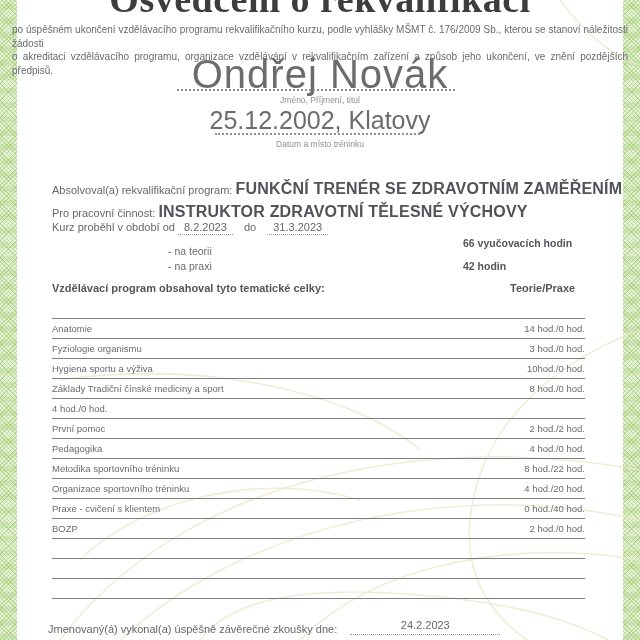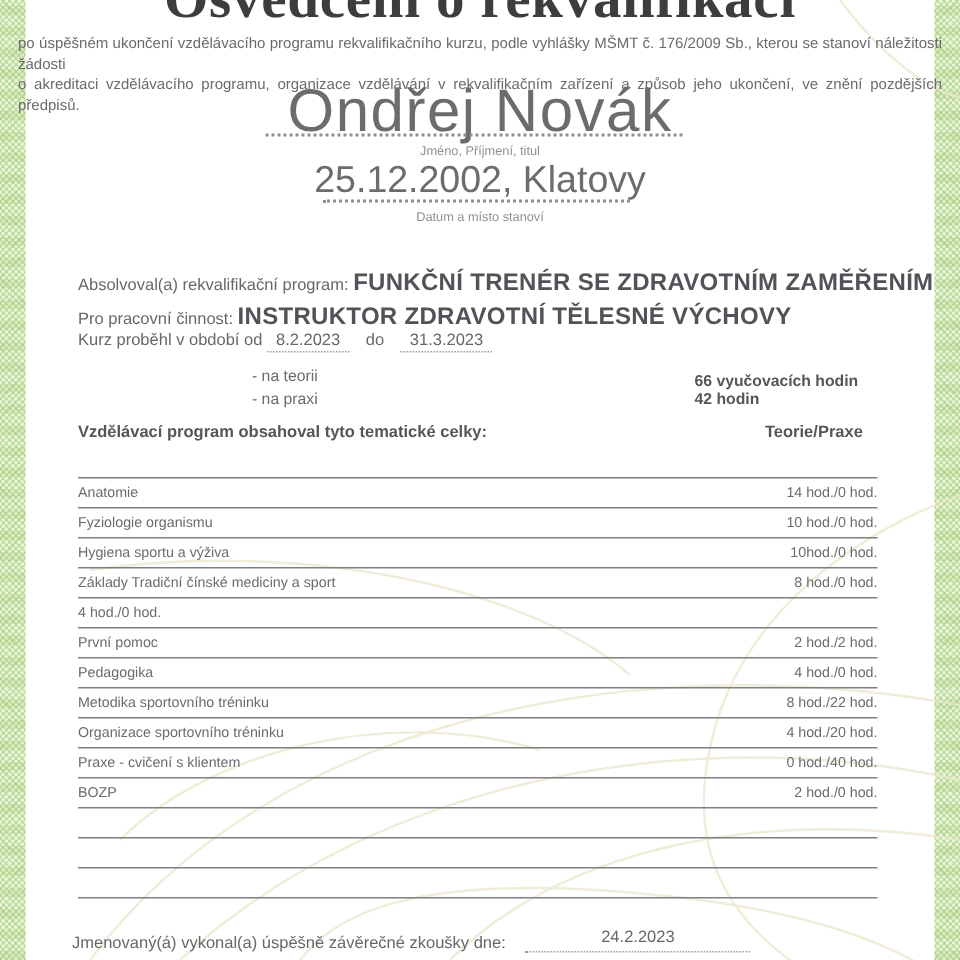--- a/index.html
+++ b/index.html
@@ -79,56 +79,56 @@
     <div class="jline">po úspěšném ukončení vzdělávacího programu rekvalifikačního kurzu, podle vyhlášky MŠMT č. 176/2009 Sb., kterou se stanoví náležitosti žádosti</div>
     <div class="jline">o akreditaci vzdělávacího programu, organizace vzdělávání v rekvalifikačním zařízení a způsob jeho ukončení, ve znění pozdějších předpisů.</div>
   </div>
 
   <div class="bigname name-text" style="position:absolute;top:57px;">Ondřej Novák</div>
   <div class="dotline" style="left:177px;top:89px;width:278px;"></div>
   <div class="cap" style="top:95px;">Jméno, Příjmení, titul</div>
 
   <div class="bigname birth-text" style="position:absolute;top:108px;">25.12.2002, Klatovy</div>
   <div class="dotline" style="left:215px;top:133px;width:205px;"></div>
-  <div class="cap" style="top:139px;">Datum a místo stanoví</div>
+  <div class="cap" style="top:139px;">Datum a místo tréninku</div>
 
   <div class="fieldline" style="top:180px;">
     <span>Absolvoval(a) rekvalifikační program:</span>
     <b>FUNKČNÍ TRENÉR SE ZDRAVOTNÍM ZAMĚŘENÍM</b>
   </div>
 
   <div class="fieldline" style="top:203px;">
     <span>Pro pracovní činnost:</span>
     <b>INSTRUKTOR ZDRAVOTNÍ TĚLESNÉ VÝCHOVY</b>
   </div>
 
   <div class="fieldline" style="top:221px;">
     <span>Kurz proběhl v období od</span>
     <span class="dotted-val">8.2.2023</span>
     <span style="margin:0 8px;">do</span>
     <span class="dotted-val">31.3.2023</span>
   </div>
 
   <div class="hours-label" style="top:245px;">- na teorii</div>
-  <div class="hours-val" style="top:248px;">66 vyučovacích hodin</div>
+  <div class="hours-val" style="top:237px;">66 vyučovacích hodin</div>
   <div class="hours-label" style="top:260px;">- na praxi</div>
   <div class="hours-val" style="top:260px;">42 hodin</div>
 
   <div class="topics-head">Vzdělávací program obsahoval tyto tematické celky:</div>
   <div class="topics-colhead">Teorie/Praxe</div>
 
   <div class="table">
     <div class="trow">
       <span class="tl">Anatomie</span>
       <span class="th">14 hod./0 hod.</span>
     </div>
 
     <div class="trow">
       <span class="tl">Fyziologie organismu</span>
-      <span class="th">10 hod./0 hod.</span>
+      <span class="th">3 hod./0 hod.</span>
     </div>
 
     <div class="trow">
       <span class="tl">Hygiena sportu a výživa</span>
       <span class="th">10hod./0 hod.</span>
     </div>
 
     <div class="trow">
       <span class="tl">Základy Tradiční čínské mediciny a sport</span>
       <span class="th">8 hod./0 hod.</span>

